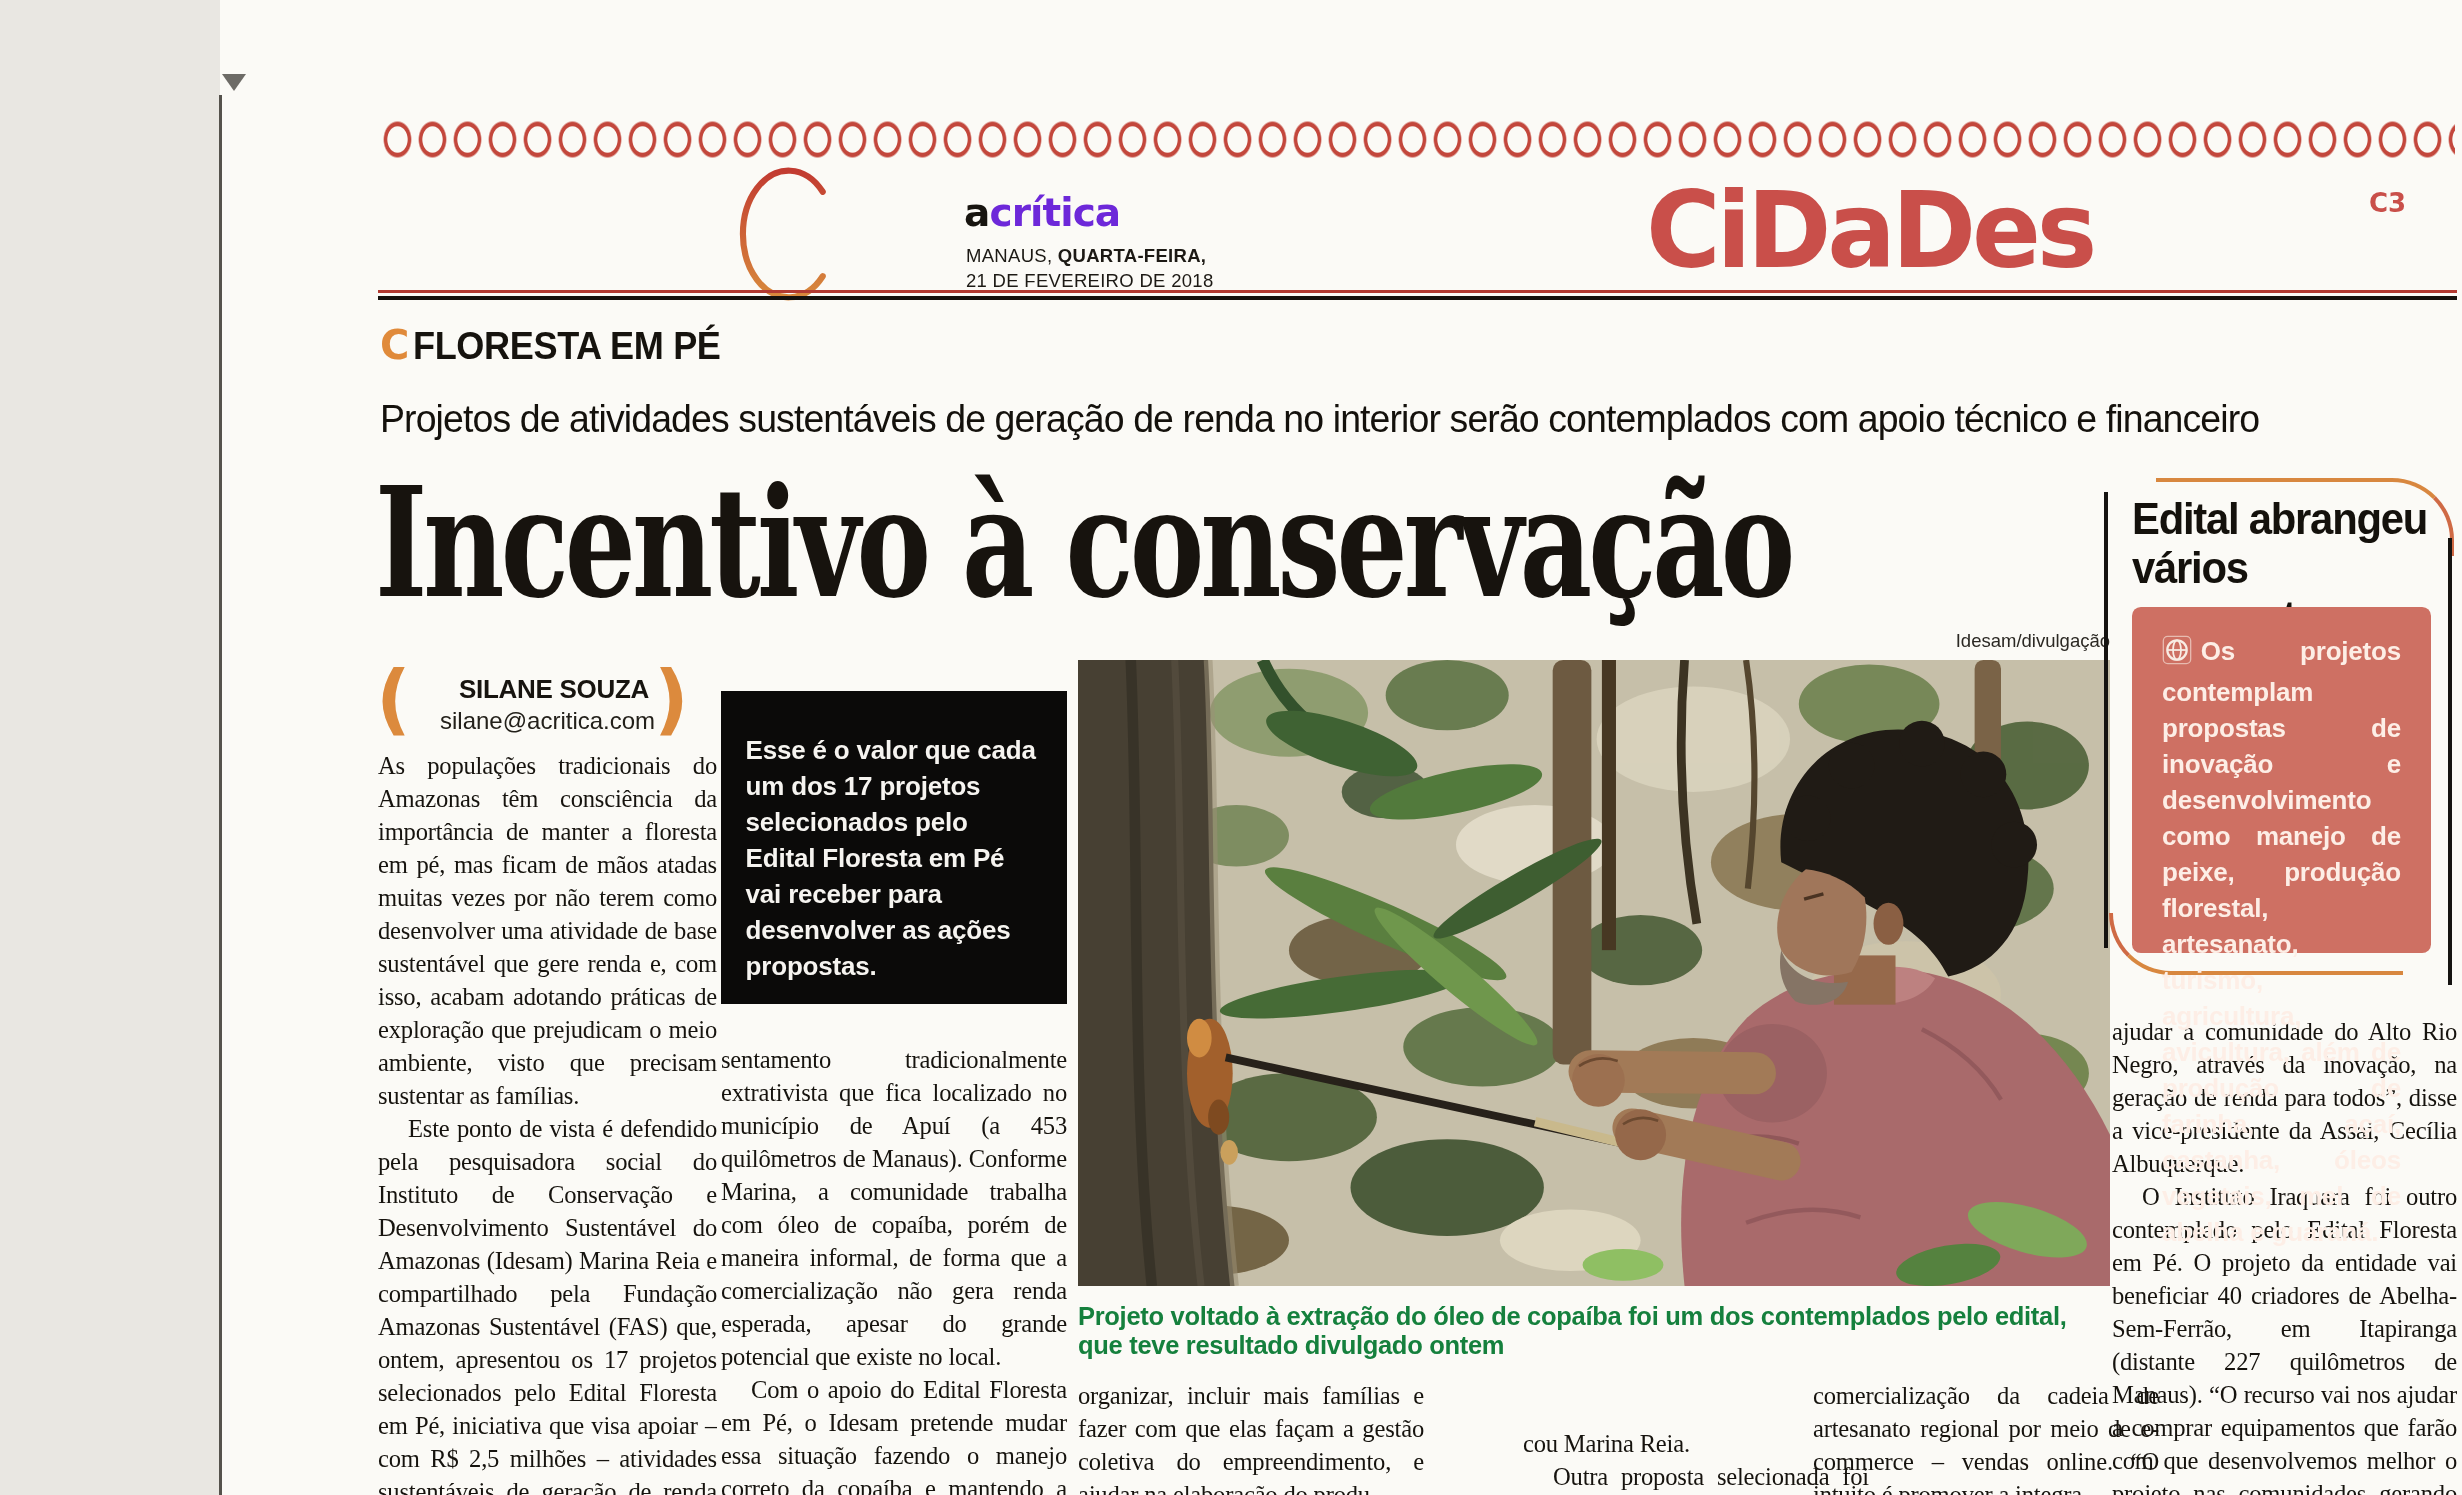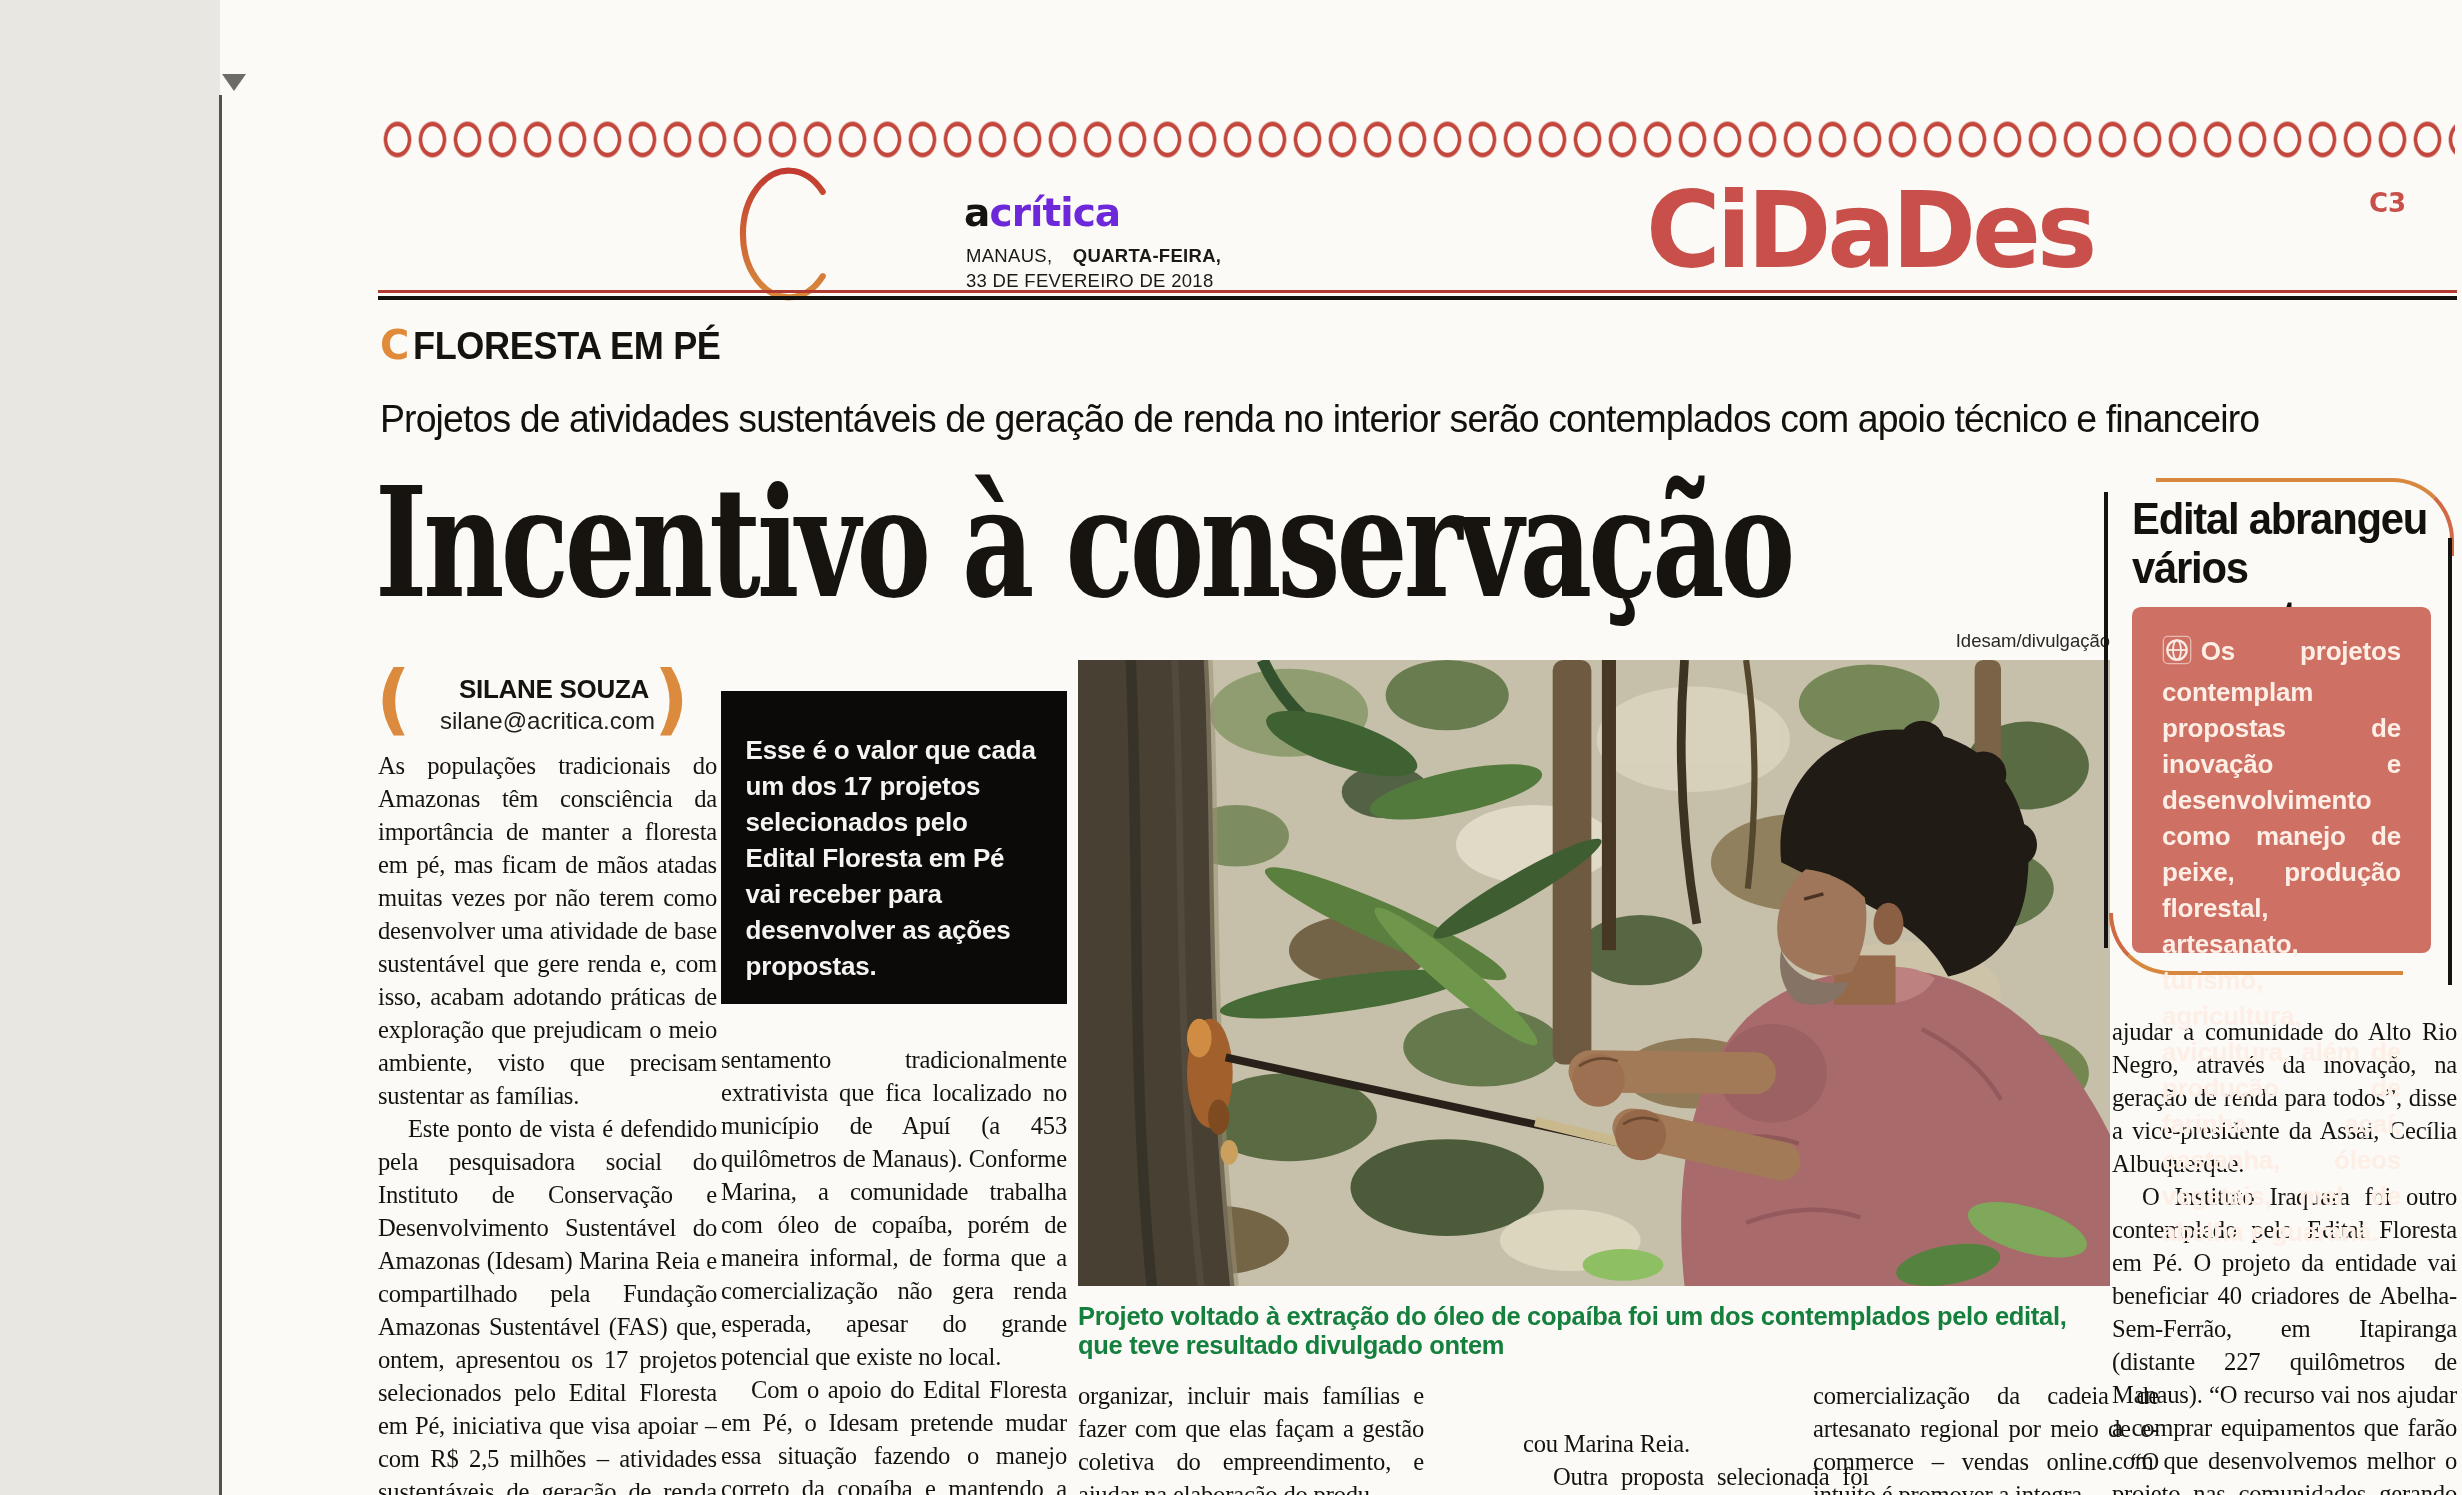--- a/index.html
+++ b/index.html
@@ -20,21 +20,21 @@
     background-image:radial-gradient(ellipse 12.3px 16px at center,
       rgba(0,0,0,0) 9.7px,#c3473c 10.6px,#c3473c 13px,rgba(0,0,0,0) 14.5px);
     background-size:35px 39px;background-repeat:repeat-x;background-position:left center;}
 
   
   .bigC{left:726px;top:167px;}
   .brand{left:964px;top:190px;font-family:"DejaVu Sans",sans-serif;font-weight:bold;
     font-size:39px;letter-spacing:-0.9px;white-space:nowrap;}
   .brand .red{color:#6d28d9;}
   .dateline{left:966px;top:244px;font-size:18.5px;line-height:24.6px;color:#1c1914;letter-spacing:0.3px;}
-  .dateline b{font-weight:bold;margin-left:15px;}
+  .dateline b{font-weight:bold;}
   .cidades{left:1646px;top:169px;font-family:"DejaVu Sans",sans-serif;font-weight:bold;
     font-size:106px;letter-spacing:-4.4px;color:#c94f4a;transform:scaleX(.96);transform-origin:left top;}
   .pageno{left:2369px;top:188px;font-family:"DejaVu Sans",sans-serif;font-weight:bold;
     font-size:26px;color:#c94f4a;}
   .rule-red{left:378px;top:290px;width:2079px;height:2.6px;background:#b23a31;}
   .rule-black{left:378px;top:296px;width:2079px;height:4.4px;background:#14110d;}
 
   
   .kicker{left:380px;top:322px;white-space:nowrap;}
   .kicker .c{font-family:"DejaVu Sans",sans-serif;font-weight:bold;font-size:40px;color:#e08a3a;}
@@ -104,21 +104,21 @@
         <stop offset="0" stop-color="#c23b31"></stop>
           <stop offset="1" stop-color="#d8893c"></stop>
       </linearGradient>
     </defs>
     <path d="M110 28 A 52 72 0 1 0 110 124" fill="none" stroke="url(#cg)" stroke-width="7" stroke-linecap="round"></path>
   </svg>
 </div>
 <div class="abs brand"><span>a</span><span class="red">crítica</span></div>
 <div class="abs dateline">
   <div><span>MANAUS, </span><b>QUARTA-FEIRA,</b></div>
-  <div>33 DE FEVEREIRO DE 2018</div>
+  <div>21 DE FEVEREIRO DE 2018</div>
 </div>
 <div class="abs cidades">CiDaDes</div>
 <div class="abs pageno">C3</div>
 <div class="abs rule-red"></div>
 <div class="abs rule-black"></div>
 
 <div class="abs kicker">
   <span class="c">C</span>
   <span class="lbl">FLORESTA EM PÉ</span>
 </div>

